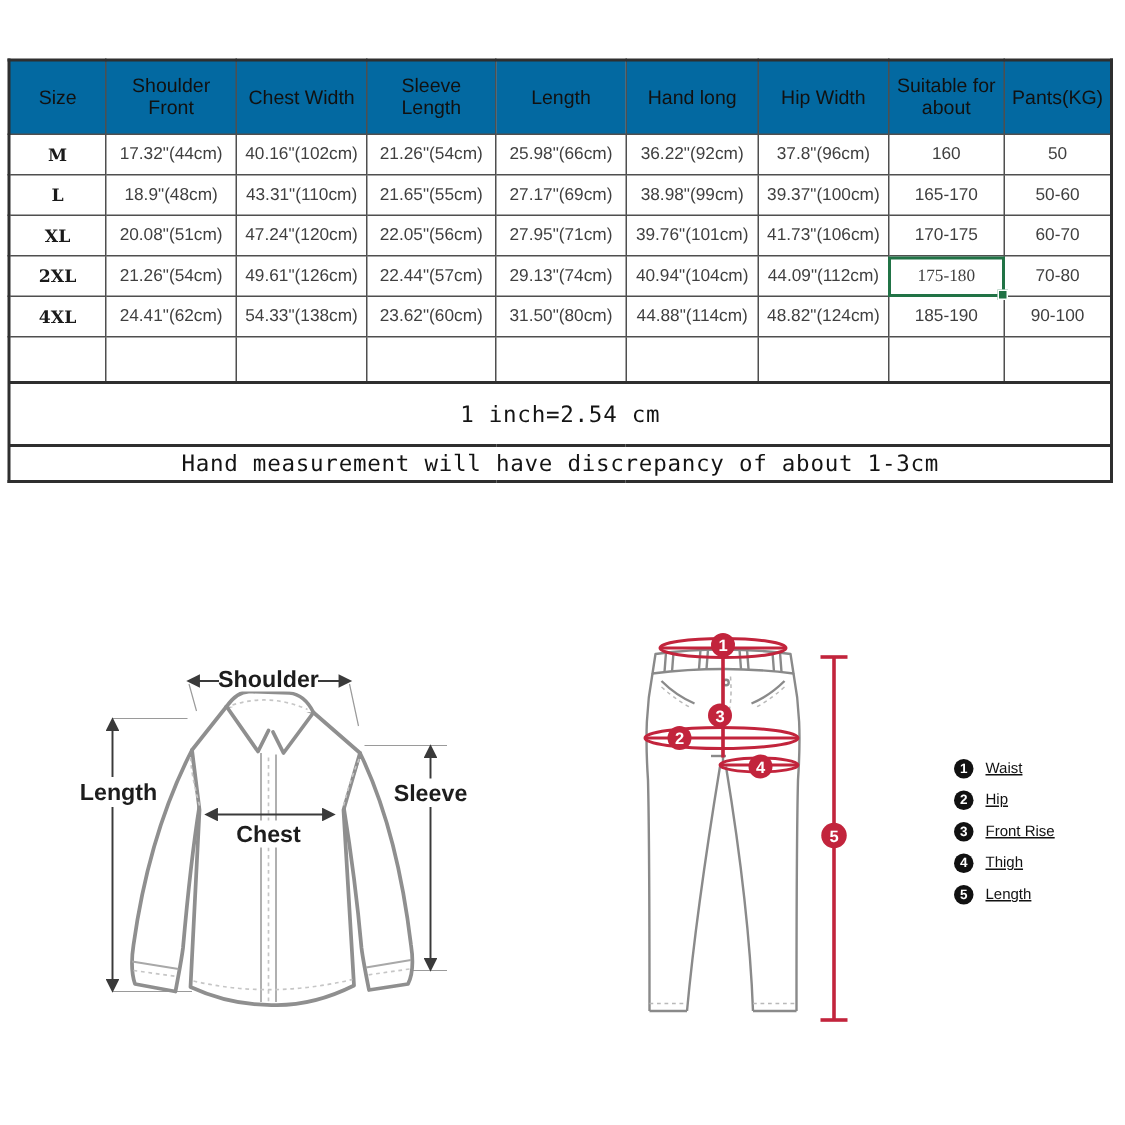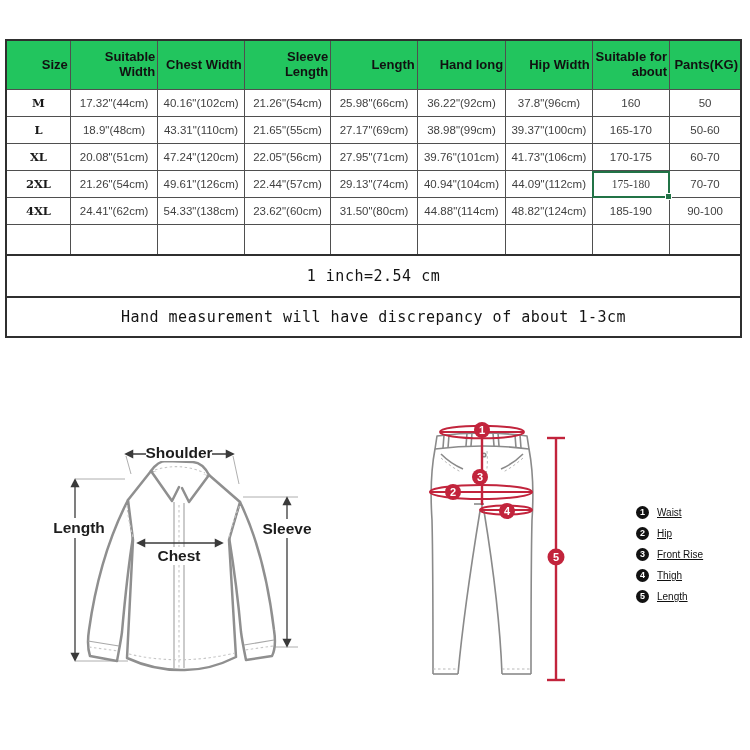--- a/index.html
+++ b/index.html
@@ -12,36 +12,35 @@
   .size-table{
     position:absolute;left:5px;top:39px;width:737px;
     border-collapse:collapse;table-layout:fixed;
     border:2px solid #2f2f2f;
   }
   .size-table th,.size-table td{
     border:1px solid #4f4f4f;text-align:center;vertical-align:middle;
     padding:0 2px;overflow:visible;
   }
   .size-table thead th{
-    background:#22c55e;color:#111;font-weight:bold;font-size:13px;line-height:1.15;
+    background:#0369a1;color:#111;font-weight:normal;font-size:13px;line-height:1.15;
     height:48px;
-    text-align:right;
   }
   .size-table tbody tr{height:27px;}
   .size-table td.data-cell{font-size:11.5px;color:#3f3f3f;}
   .size-table td.size-cell{
     font-family:"DejaVu Serif",serif;font-weight:bold;font-size:11.5px;color:#1a1a1a;
   }
   .size-table tr.empty-row{height:30px;}
   .size-table td.note-cell{
     font-family:"DejaVu Sans Mono",monospace;font-size:15px;color:#141414;
     border-top:2px solid #2f2f2f;letter-spacing:.5px;
   }
   .size-table tr.note-row-inch{height:42px;}
-  .size-table tr.note-row-hand{height:40px;}
+  .size-table tr.note-row-hand{height:24px;}
   td.sel{position:relative;outline:2px solid #217346;outline-offset:-2px;font-family:Liberation Serif, serif;}
   td.sel::after{
     content:"";position:absolute;right:-3px;bottom:-3px;width:5px;height:5px;
     background:#217346;border:1px solid #fff;
   }
 
   
   .diagram-svg{position:absolute;left:0;top:390px;}
   .dim{stroke:#3a3a3a;stroke-width:1.3;fill:none;}
   .guide{stroke:#9a9a9a;stroke-width:.8;fill:none;}
@@ -77,21 +76,21 @@
     <col style="width:86px">
       <col style="width:86px">
       <col style="width:88px">
     <col style="width:86px">
       <col style="width:77px">
       <col style="width:71px">
   </colgroup>
   <thead>
     <tr>
       <th>Size</th>
-      <th>Suitable Width</th>
+      <th>Shoulder Front</th>
       <th>Chest Width</th>
       <th>Sleeve Length</th>
       <th>Length</th>
       <th>Hand long</th>
       <th>Hip Width</th>
       <th>Suitable for about</th>
       <th>Pants(KG)</th>
     </tr>
   </thead>
   <tbody>
@@ -130,21 +129,21 @@
     </tr>
     <tr>
       <td class="size-cell">2XL</td>
       <td class="data-cell">21.26"(54cm)</td>
       <td class="data-cell">49.61"(126cm)</td>
       <td class="data-cell">22.44"(57cm)</td>
       <td class="data-cell">29.13"(74cm)</td>
       <td class="data-cell">40.94"(104cm)</td>
       <td class="data-cell">44.09"(112cm)</td>
       <td class="data-cell sel">175-180</td>
-      <td class="data-cell">70-70</td>
+      <td class="data-cell">70-80</td>
     </tr>
     <tr>
       <td class="size-cell">4XL</td>
       <td class="data-cell">24.41"(62cm)</td>
       <td class="data-cell">54.33"(138cm)</td>
       <td class="data-cell">23.62"(60cm)</td>
       <td class="data-cell">31.50"(80cm)</td>
       <td class="data-cell">44.88"(114cm)</td>
       <td class="data-cell">48.82"(124cm)</td>
       <td class="data-cell">185-190</td>

